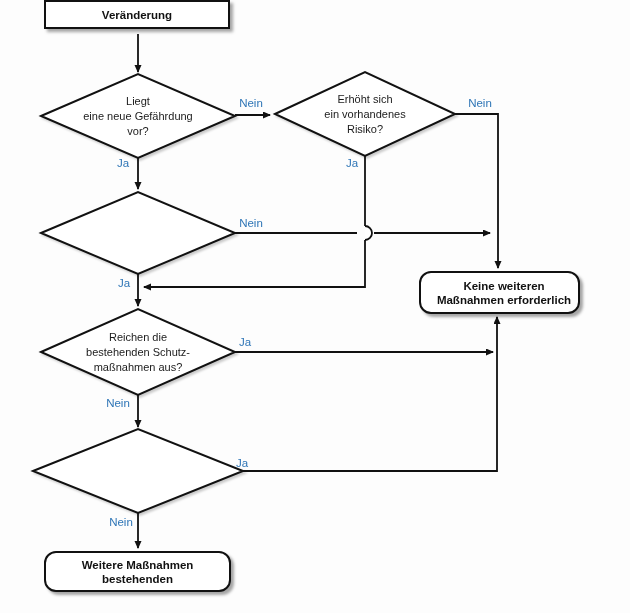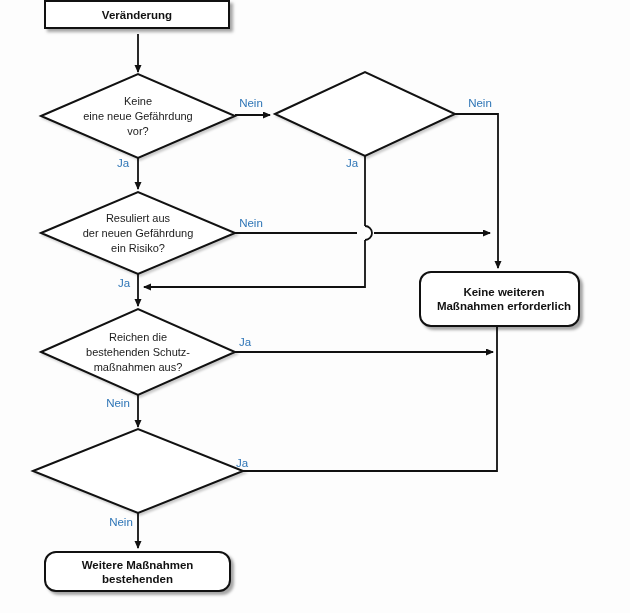--- a/index.html
+++ b/index.html
@@ -64,31 +64,31 @@
 
     <polygon class="diamond" points="41,116 138,74 235,116 138,158"></polygon>
     <polygon class="diamond" points="275,114 365,72 455,114 365,156"></polygon>
     <polygon class="diamond" points="41,233 138,192 235,233 138,274"></polygon>
     <polygon class="diamond" points="41,352 138,309 235,352 138,395"></polygon>
     <polygon class="diamond" points="33,471 138,429 243,471 138,513"></polygon>
   </svg>
 
   <div class="box" style="left:44px;top:0;width:186px;height:29px;">Veränderung</div>
 
-  <div class="box rounded" style="left:419px;top:271px;width:161px;height:56px;padding-left:9px;">Keine weiteren
+  <div class="box rounded" style="left:419px;top:271px;width:161px;height:43px;padding-left:9px;">Keine weiteren
 Maßnahmen erforderlich</div>
   <div class="box rounded" style="left:44px;top:551px;width:187px;height:41px;">Weitere Maßnahmen
 bestehenden</div>
 
-  <div class="node-text" style="left:138px;top:116px;width:170px;">Keine
+  <div class="node-text" style="left:138px;top:116px;width:170px;">Liegt
 eine neue Gefährdung
 vor?</div>
-  <div class="node-text" style="left:138px;top:233px;width:176px;">Resuliert aus
-der neuen Gefährdung
-ein Risiko?</div>
+  <div class="node-text" style="left:365px;top:114px;width:150px;">Erhöht sich
+ein vorhandenes
+Risiko?</div>
   <div class="node-text" style="left:138px;top:352px;width:176px;">Reichen die
 bestehenden Schutz-
 maßnahmen aus?</div>
 
   <span class="lbl" style="left:251px;top:103px;">Nein</span>
   <span class="lbl" style="left:480px;top:103px;">Nein</span>
   <span class="lbl" style="left:123px;top:163px;">Ja</span>
   <span class="lbl" style="left:352px;top:163px;">Ja</span>
   <span class="lbl" style="left:251px;top:223px;">Nein</span>
   <span class="lbl" style="left:124px;top:283px;">Ja</span>

